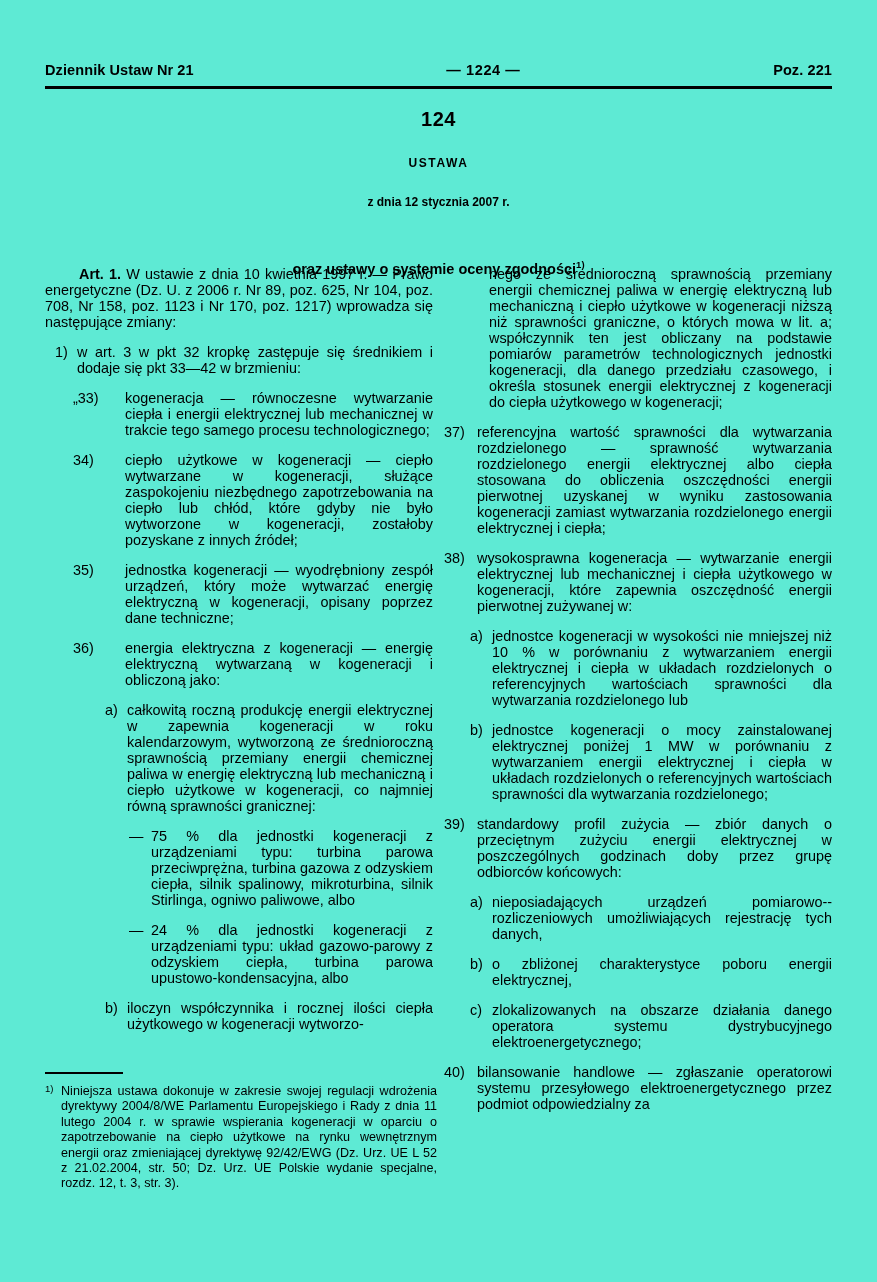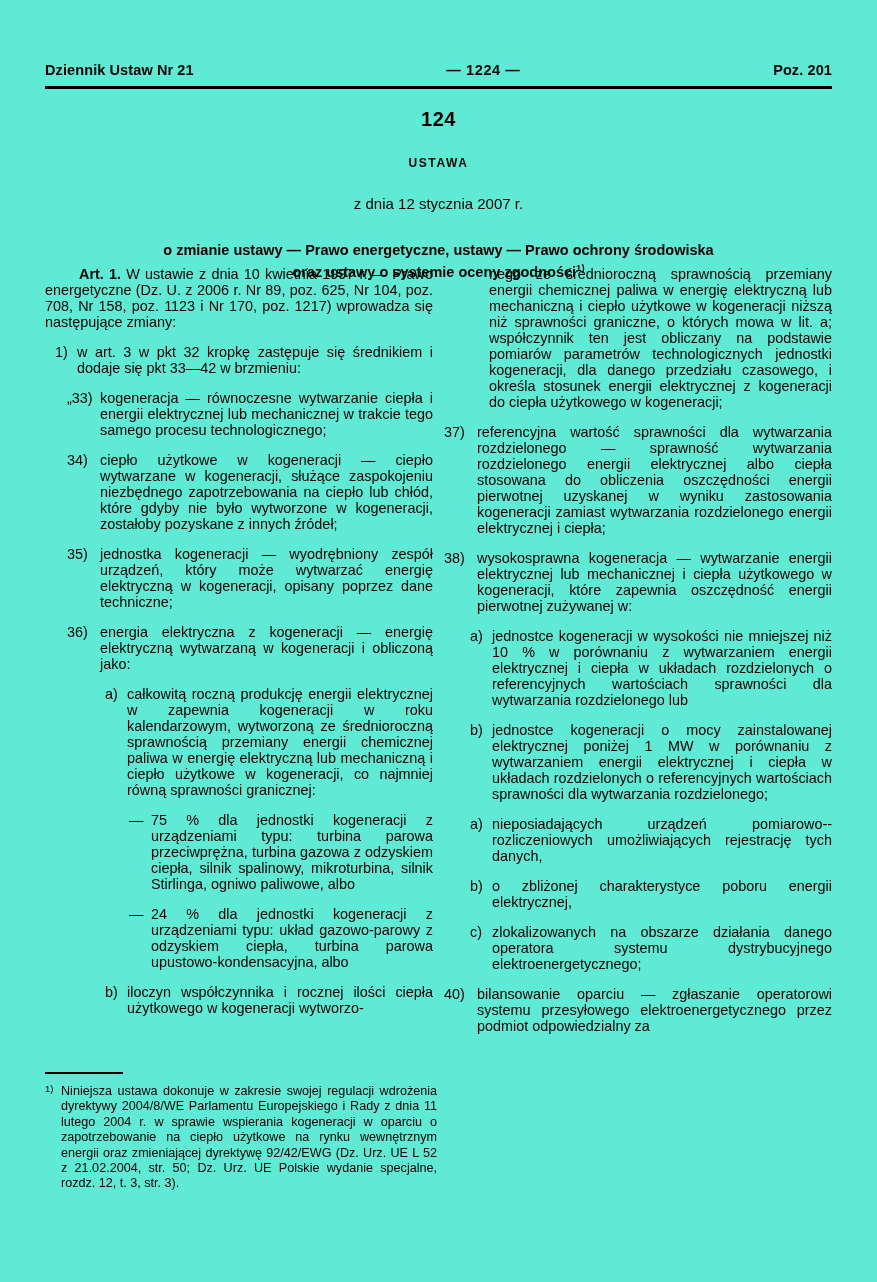--- a/index.html
+++ b/index.html
@@ -60,22 +60,22 @@
     letter-spacing: 0.5px;
     margin: 4px 0 25px 0;
   }
   .act-kind {
     font-size: 12px;
     font-weight: 700;
     letter-spacing: 1.6px;
     margin: 0 0 25px 0;
   }
   .act-date {
-    font-size: 15px;
-    font-weight: 400;
+    font-size: 12px;
+    font-weight: 700;
     margin: 8px 0 28px 0;
   }
   .act-subject {
     font-size: 14.5px;
     font-weight: 700;
     line-height: 1.45;
     margin: 0;
   }
   sup.fn {
     font-size: 9.5px;
@@ -124,21 +124,21 @@
   }
   .txt {
     flex: 1 1 auto;
     text-align: justify;
   }
 
   
   .lvl-1 { margin-left: 10px; }
   .lvl-1 .marker { width: 22px; }
 
-  .lvl-2 { margin-left: 22px; }
+  .lvl-2 { margin-left: 28px; gap: 19px; }
   .lvl-2 .marker { width: 33px; }
 
   .lvl-3 { margin-left: 60px; }
   .lvl-3 .marker { width: 22px; }
 
   .lvl-4 { margin-left: 84px; }
   .lvl-4 .marker { width: 22px; }
 
   
   .artpara {
@@ -177,30 +177,30 @@
   .footnote-text { flex: 1 1 auto; text-align: justify; }
 </style>
 </head>
 <body>
 
 <div class="page">
 
   <div class="runhead">
     <span>Dziennik Ustaw Nr 21</span>
     <span class="center">— 1224 —</span>
-    <span>Poz. 201</span>
+    <span>Poz. 221</span>
   </div>
   <div class="runhead-rule"></div>
 
   <div class="titleblock">
     <div class="act-number">124</div>
     <div class="act-kind">USTAWA</div>
     <div class="act-date">z dnia 12 stycznia 2007 r.</div>
     <div class="act-subject">
-      <span>o zmianie ustawy — Prawo energetyczne, ustawy — Prawo ochrony środowiska</span><br>
+      <br>
       <span>oraz ustawy o systemie oceny zgodności</span><sup class="fn">1)</sup>
     </div>
   </div>
 
   <div class="columns">
 
     <div class="col col-left">
 
       <p class="body-text para artpara"><span class="b">Art. 1.</span><span> W ustawie z dnia 10 kwietnia 1997 r. — Prawo energetyczne (Dz. U. z 2006 r. Nr 89, poz. 625, Nr 104, poz. 708, Nr 158, poz. 1123 i Nr 170, poz. 1217) wprowadza się następujące zmiany:</span></p>
 
@@ -268,39 +268,43 @@
       <div class="row body-text" style="margin-left:26px">
         <span class="marker" style="width:22px">a)</span>
         <span class="txt">jednostce kogeneracji w wysokości nie mniejszej niż 10 % w porównaniu z wytwarzaniem energii elektrycznej i ciepła w układach rozdzielonych o referencyjnych wartościach sprawności dla wytwarzania rozdzielonego lub</span>
       </div>
 
       <div class="row body-text" style="margin-left:26px">
         <span class="marker" style="width:22px">b)</span>
         <span class="txt">jednostce kogeneracji o mocy zainstalowanej elektrycznej poniżej 1 MW w porównaniu z wytwarzaniem energii elektrycznej i ciepła w układach rozdzielonych o referencyjnych wartościach sprawności dla wytwarzania rozdzielonego;</span>
       </div>
 
+      <div class="row body-text">
+        <span class="marker" style="width:33px">39)</span>
+        <span class="txt">standardowy profil zużycia — zbiór danych o przeciętnym zużyciu energii elektrycznej w poszczególnych godzinach doby przez grupę odbiorców końcowych:</span>
+      </div>
 
       <div class="row body-text" style="margin-left:26px">
         <span class="marker" style="width:22px">a)</span>
         <span class="txt">nieposiadających urządzeń pomiarowo--rozliczeniowych umożliwiających rejestrację tych danych,</span>
       </div>
 
       <div class="row body-text" style="margin-left:26px">
         <span class="marker" style="width:22px">b)</span>
         <span class="txt">o zbliżonej charakterystyce poboru energii elektrycznej,</span>
       </div>
 
       <div class="row body-text" style="margin-left:26px">
         <span class="marker" style="width:22px">c)</span>
         <span class="txt">zlokalizowanych na obszarze działania danego operatora systemu dystrybucyjnego elektroenergetycznego;</span>
       </div>
 
       <div class="row body-text">
         <span class="marker" style="width:33px">40)</span>
-        <span class="txt">bilansowanie oparciu — zgłaszanie operatorowi systemu przesyłowego elektroenergetycznego przez podmiot odpowiedzialny za</span>
+        <span class="txt">bilansowanie handlowe — zgłaszanie operatorowi systemu przesyłowego elektroenergetycznego przez podmiot odpowiedzialny za</span>
       </div>
 
     </div>
   </div>
 
   <div class="footnote">
     <div class="footnote-rule"></div>
     <div class="footnote-body">
       <span class="footnote-marker"><span>1)</span></span>
       <span class="footnote-text">Niniejsza ustawa dokonuje w zakresie swojej regulacji wdrożenia dyrektywy 2004/8/WE Parlamentu Europejskiego i Rady z dnia 11 lutego 2004 r. w sprawie wspierania kogeneracji w oparciu o zapotrzebowanie na ciepło użytkowe na rynku wewnętrznym energii oraz zmieniającej dyrektywę 92/42/EWG (Dz. Urz. UE L 52 z  21.02.2004, str. 50; Dz. Urz. UE Polskie wydanie specjalne, rozdz. 12, t. 3, str. 3).</span>

